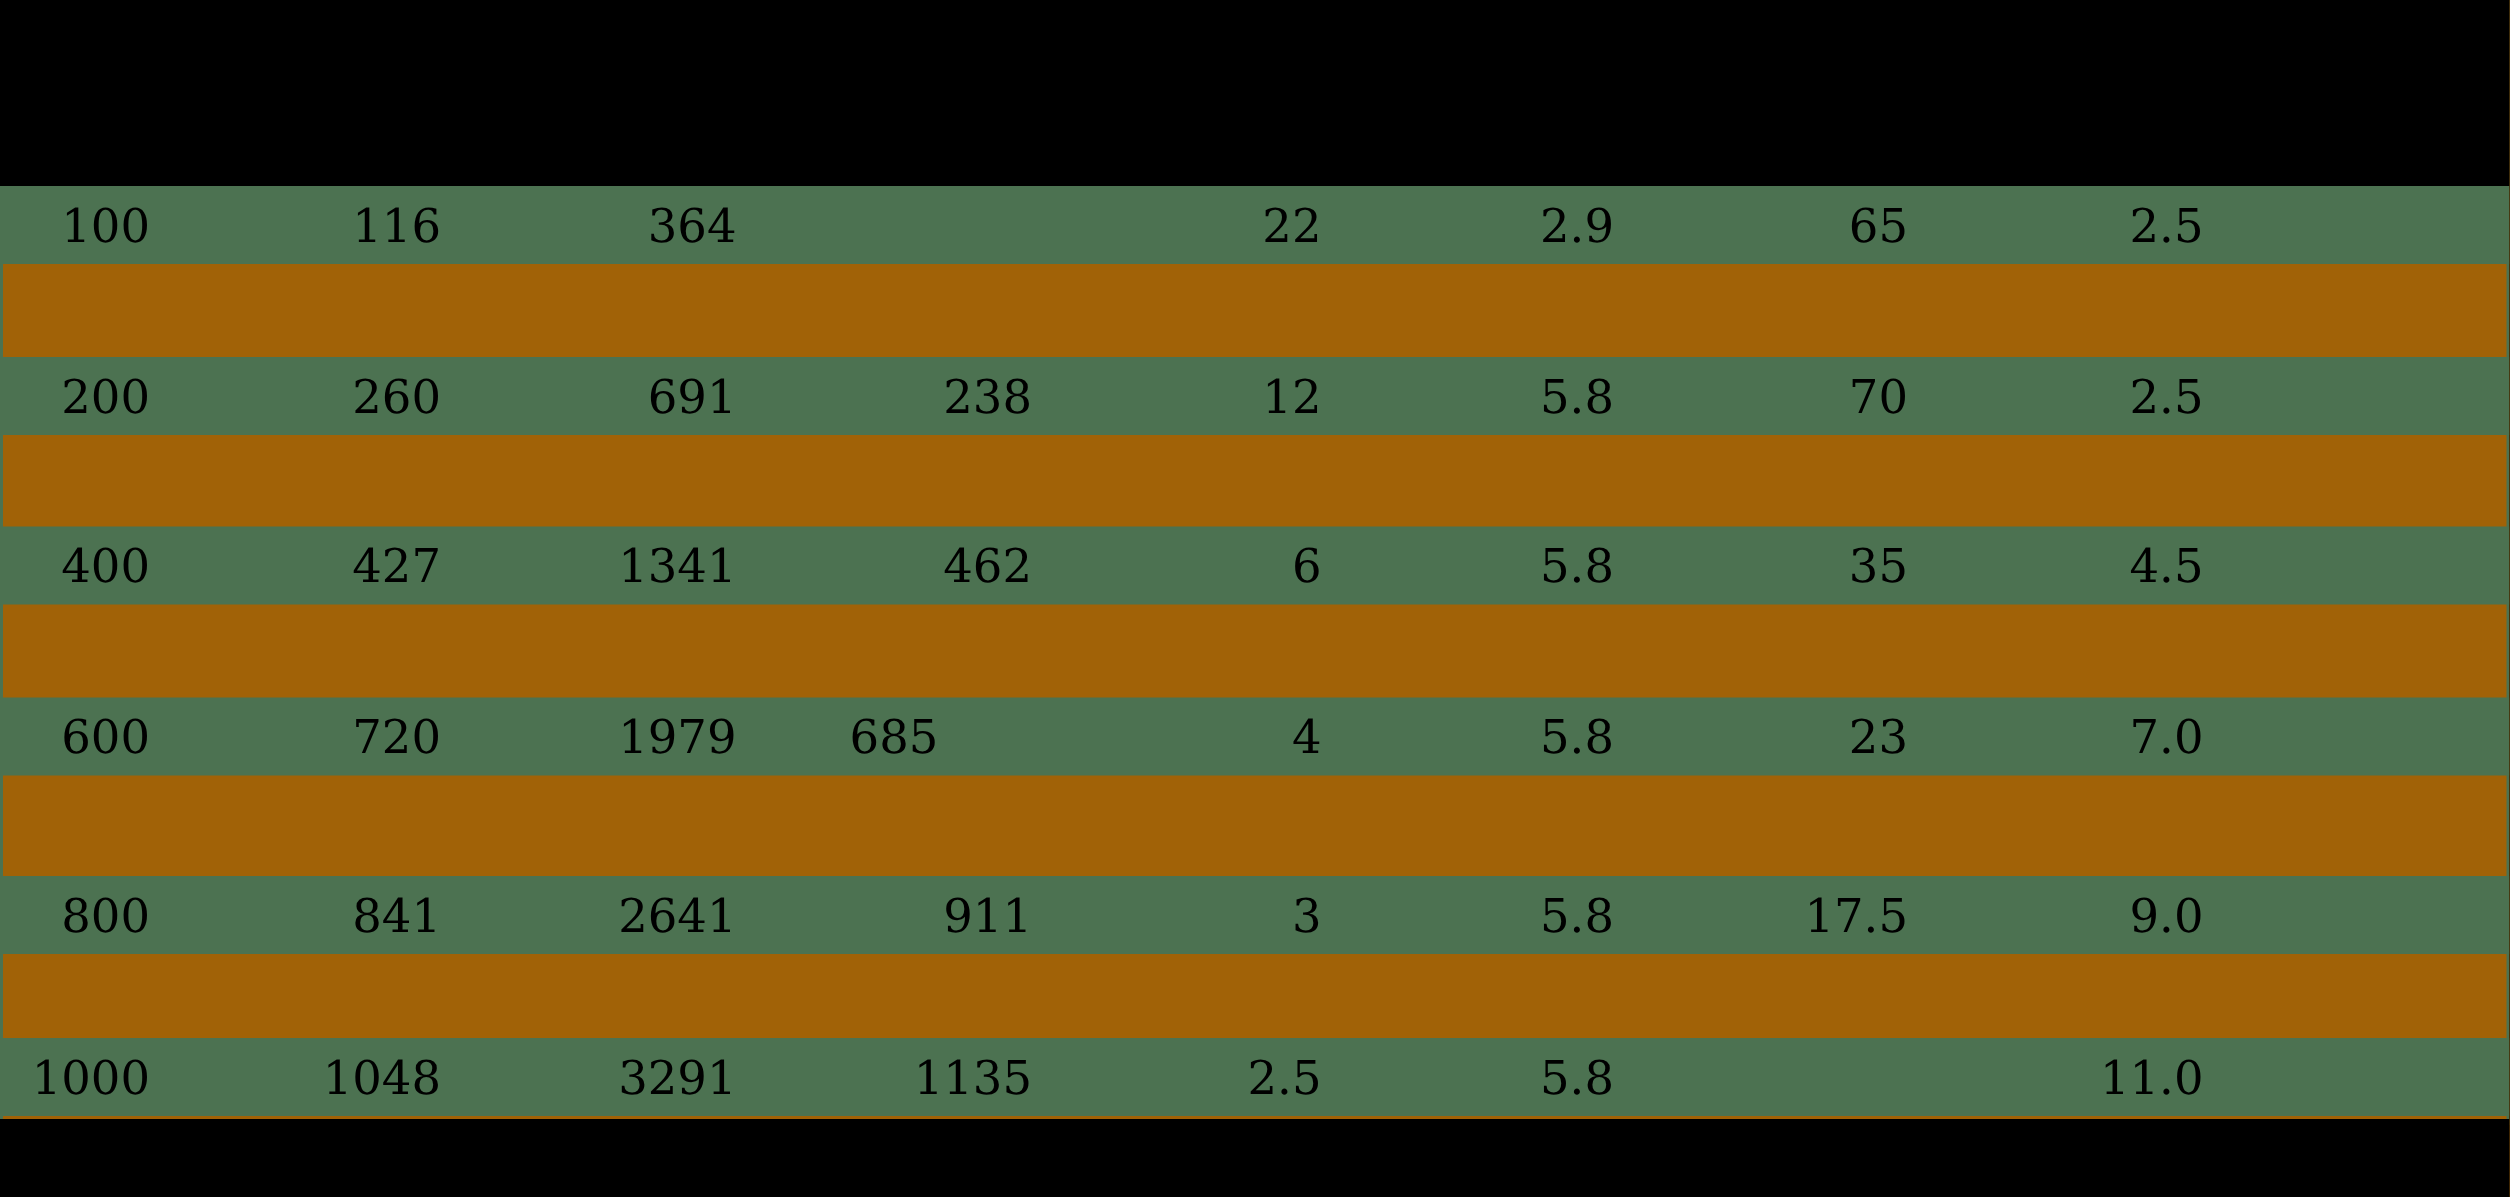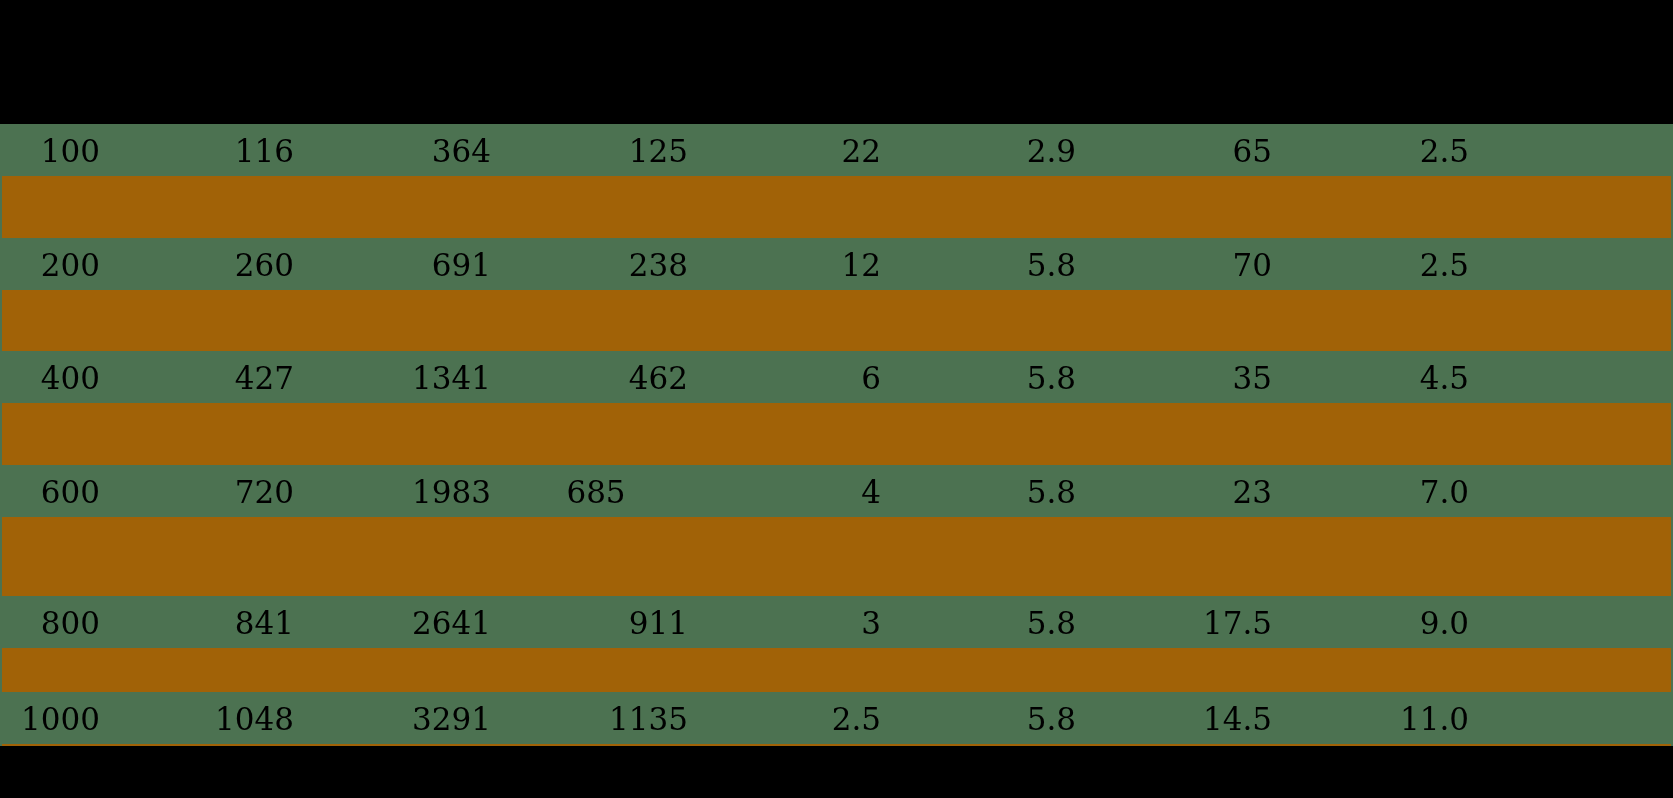--- a/index.html
+++ b/index.html
@@ -103,21 +103,20 @@
       <div class="hcell" style="left: 916px; width: 160px;"></div>
       <div class="hcell" style="left: 1112px; width: 160px;"></div>
       <div class="hcell" style="left: 1309px; width: 160px;"></div>
     </div>
 
   <div id="rows-container">
       <div class="row" style="top: 124px; background: rgb(76, 114, 81);">
         <div class="cell" style="left: -60px; width: 160px; color: rgb(0, 0, 0);">100</div>
         <div class="cell" style="left: 134px; width: 160px; color: rgb(0, 0, 0);">116</div>
         <div class="cell" style="left: 331px; width: 160px; color: rgb(0, 0, 0);">364</div>
-        <div class="cell" style="left: 528px; width: 160px; color: rgb(0, 0, 0);">125</div>
         <div class="cell" style="left: 721px; width: 160px; color: rgb(0, 0, 0);">22</div>
         <div class="cell" style="left: 916px; width: 160px; color: rgb(0, 0, 0);">2.9</div>
         <div class="cell" style="left: 1112px; width: 160px; color: rgb(0, 0, 0);">65</div>
         <div class="cell" style="left: 1309px; width: 160px; color: rgb(0, 0, 0);">2.5</div>
       </div>
       <div class="row" style="top: 238px; background: rgb(76, 114, 81);">
         <div class="cell" style="left: -60px; width: 160px; color: rgb(0, 0, 0);">200</div>
         <div class="cell" style="left: 134px; width: 160px; color: rgb(0, 0, 0);">260</div>
         <div class="cell" style="left: 331px; width: 160px; color: rgb(0, 0, 0);">691</div>
         <div class="cell" style="left: 528px; width: 160px; color: rgb(0, 0, 0);">238</div>
@@ -132,45 +131,44 @@
         <div class="cell" style="left: 331px; width: 160px; color: rgb(0, 0, 0);">1341</div>
         <div class="cell" style="left: 528px; width: 160px; color: rgb(0, 0, 0);">462</div>
         <div class="cell" style="left: 721px; width: 160px; color: rgb(0, 0, 0);">6</div>
         <div class="cell" style="left: 916px; width: 160px; color: rgb(0, 0, 0);">5.8</div>
         <div class="cell" style="left: 1112px; width: 160px; color: rgb(0, 0, 0);">35</div>
         <div class="cell" style="left: 1309px; width: 160px; color: rgb(0, 0, 0);">4.5</div>
       </div>
       <div class="row" style="top: 465px; background: rgb(76, 114, 81);">
         <div class="cell" style="left: -60px; width: 160px; color: rgb(0, 0, 0);">600</div>
         <div class="cell" style="left: 134px; width: 160px; color: rgb(0, 0, 0);">720</div>
-        <div class="cell" style="left: 331px; width: 160px; color: rgb(0, 0, 0);">1983</div>
+        <div class="cell" style="left: 331px; width: 160px; color: rgb(0, 0, 0);">1979</div>
         <div class="cell" style="left: 516px; width: 160px; color: rgb(0, 0, 0); text-align: center;">685</div>
         <div class="cell" style="left: 721px; width: 160px; color: rgb(0, 0, 0);">4</div>
         <div class="cell" style="left: 916px; width: 160px; color: rgb(0, 0, 0);">5.8</div>
         <div class="cell" style="left: 1112px; width: 160px; color: rgb(0, 0, 0);">23</div>
         <div class="cell" style="left: 1309px; width: 160px; color: rgb(0, 0, 0);">7.0</div>
       </div>
-      <div class="row" style="top: 596px; background: rgb(76, 114, 81);">
+      <div class="row" style="top: 584px; background: rgb(76, 114, 81);">
         <div class="cell" style="left: -60px; width: 160px; color: rgb(0, 0, 0);">800</div>
         <div class="cell" style="left: 134px; width: 160px; color: rgb(0, 0, 0);">841</div>
         <div class="cell" style="left: 331px; width: 160px; color: rgb(0, 0, 0);">2641</div>
         <div class="cell" style="left: 528px; width: 160px; color: rgb(0, 0, 0);">911</div>
         <div class="cell" style="left: 721px; width: 160px; color: rgb(0, 0, 0);">3</div>
         <div class="cell" style="left: 916px; width: 160px; color: rgb(0, 0, 0);">5.8</div>
         <div class="cell" style="left: 1112px; width: 160px; color: rgb(0, 0, 0);">17.5</div>
         <div class="cell" style="left: 1309px; width: 160px; color: rgb(0, 0, 0);">9.0</div>
       </div>
       <div class="row" style="top: 692px; background: rgb(76, 114, 81);">
         <div class="cell" style="left: -60px; width: 160px; color: rgb(0, 0, 0);">1000</div>
         <div class="cell" style="left: 134px; width: 160px; color: rgb(0, 0, 0);">1048</div>
         <div class="cell" style="left: 331px; width: 160px; color: rgb(0, 0, 0);">3291</div>
         <div class="cell" style="left: 528px; width: 160px; color: rgb(0, 0, 0);">1135</div>
         <div class="cell" style="left: 721px; width: 160px; color: rgb(0, 0, 0);">2.5</div>
         <div class="cell" style="left: 916px; width: 160px; color: rgb(0, 0, 0);">5.8</div>
-        <div class="cell" style="left: 1112px; width: 160px; color: rgb(0, 0, 0);">14.5</div>
         <div class="cell" style="left: 1309px; width: 160px; color: rgb(0, 0, 0);">11.0</div>
       </div>
     </div>
 
   <div class="bottom-rule"></div>
   <div class="under-fill"></div>
 
 </div>
 
 </body></html>

